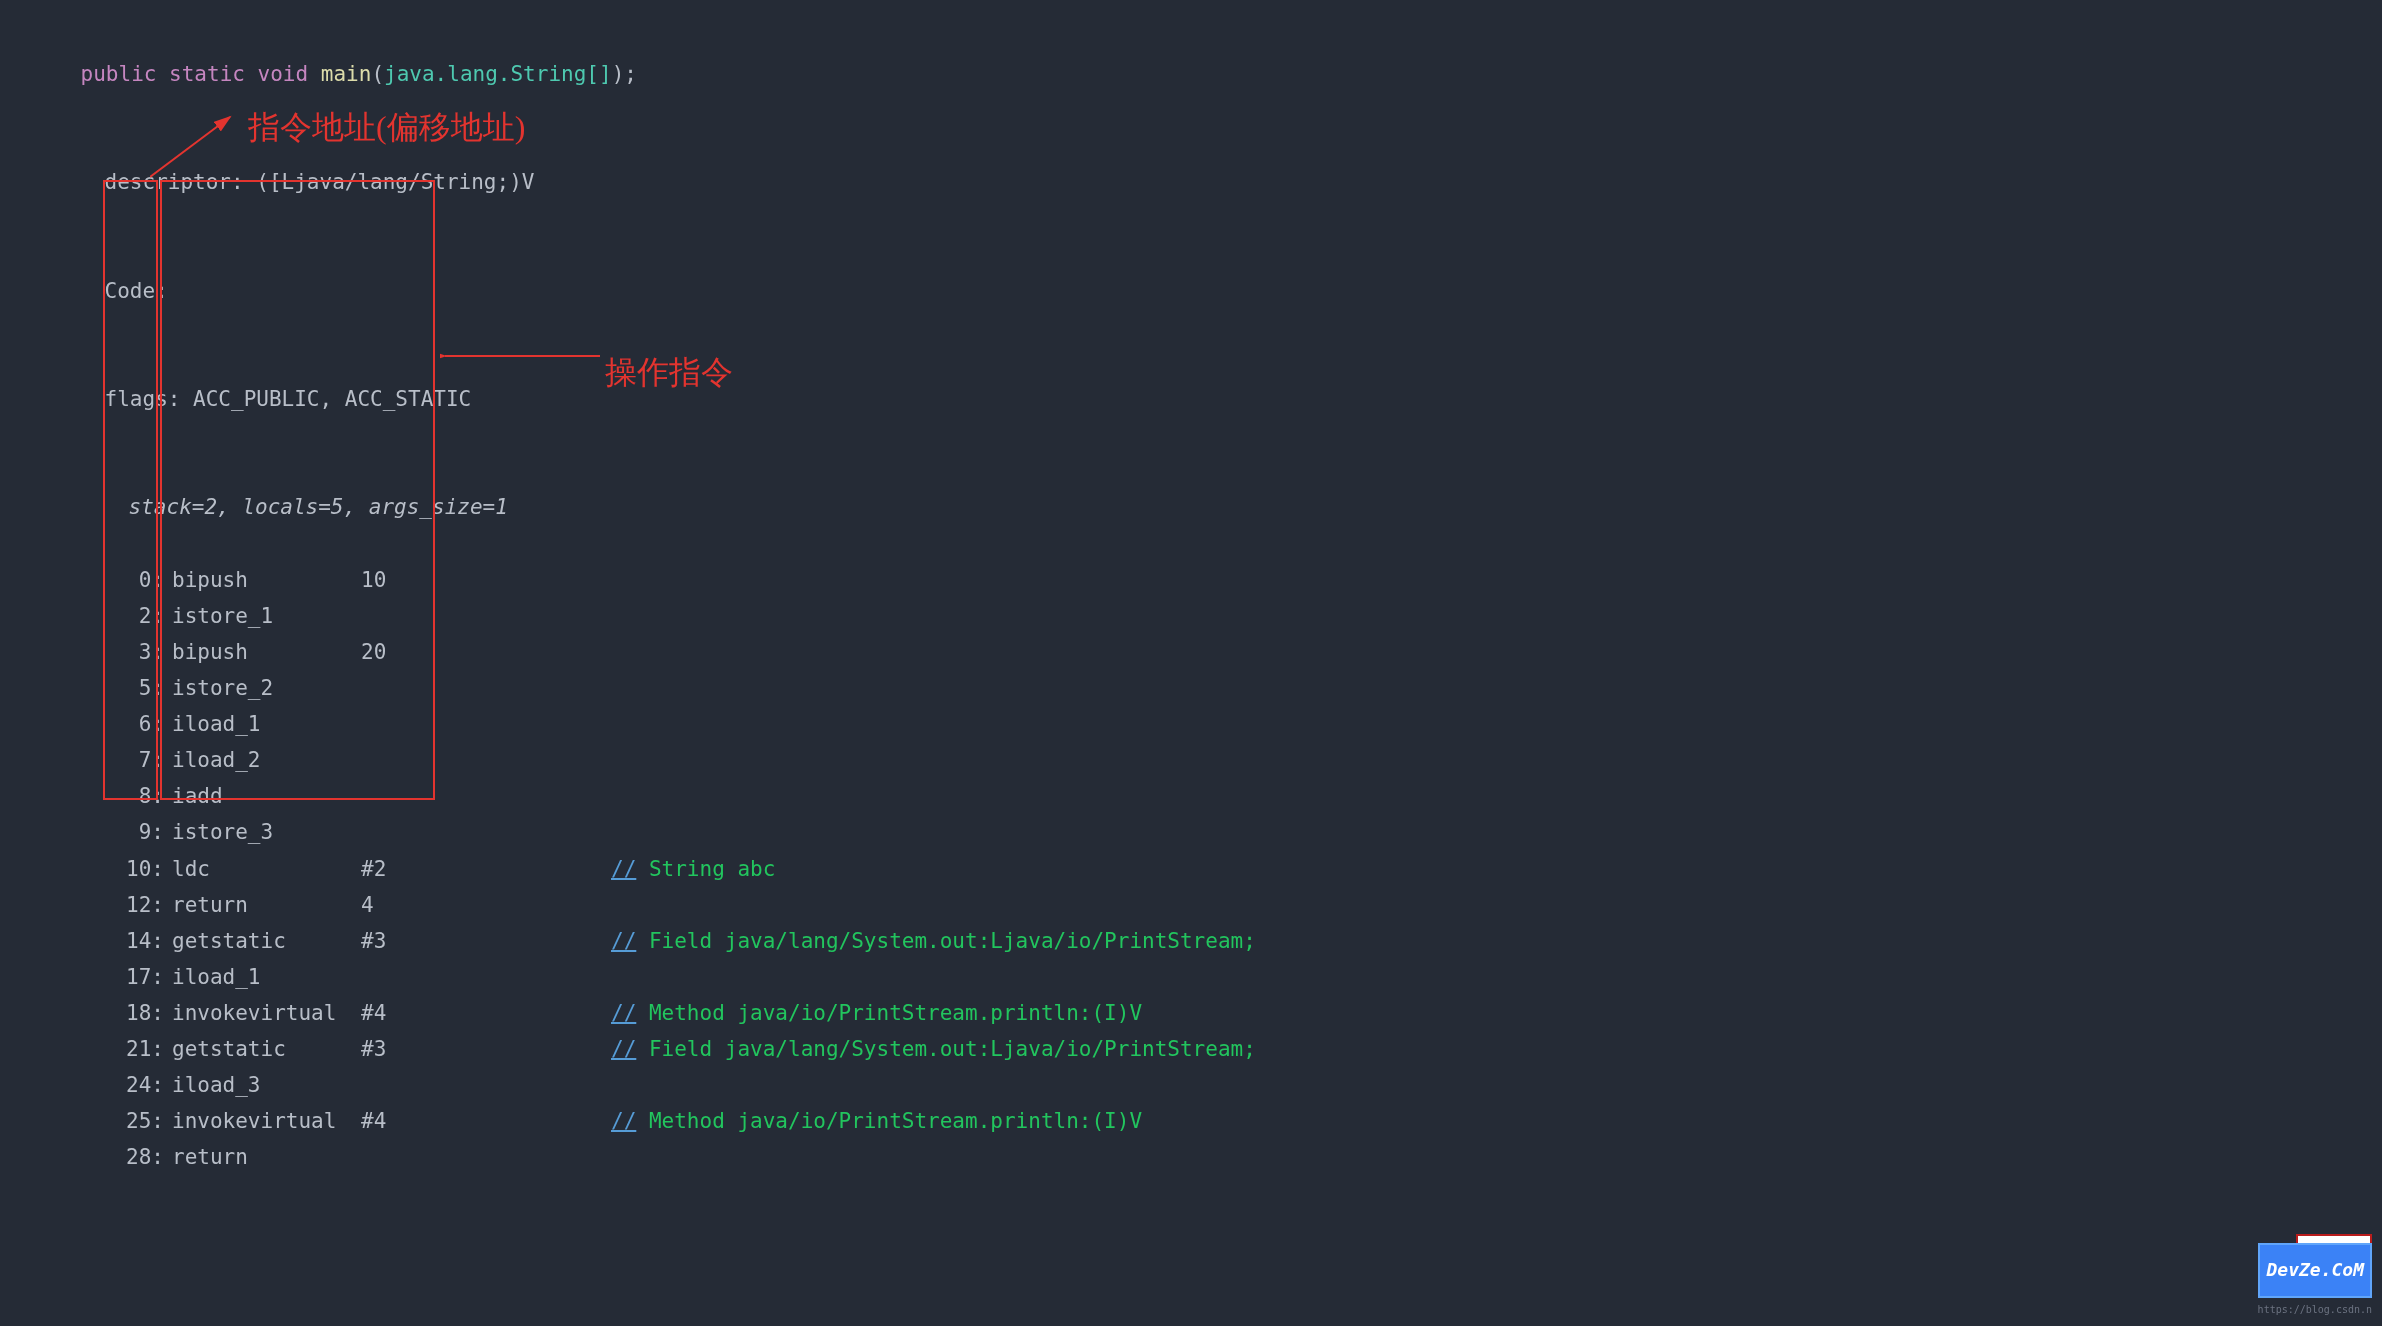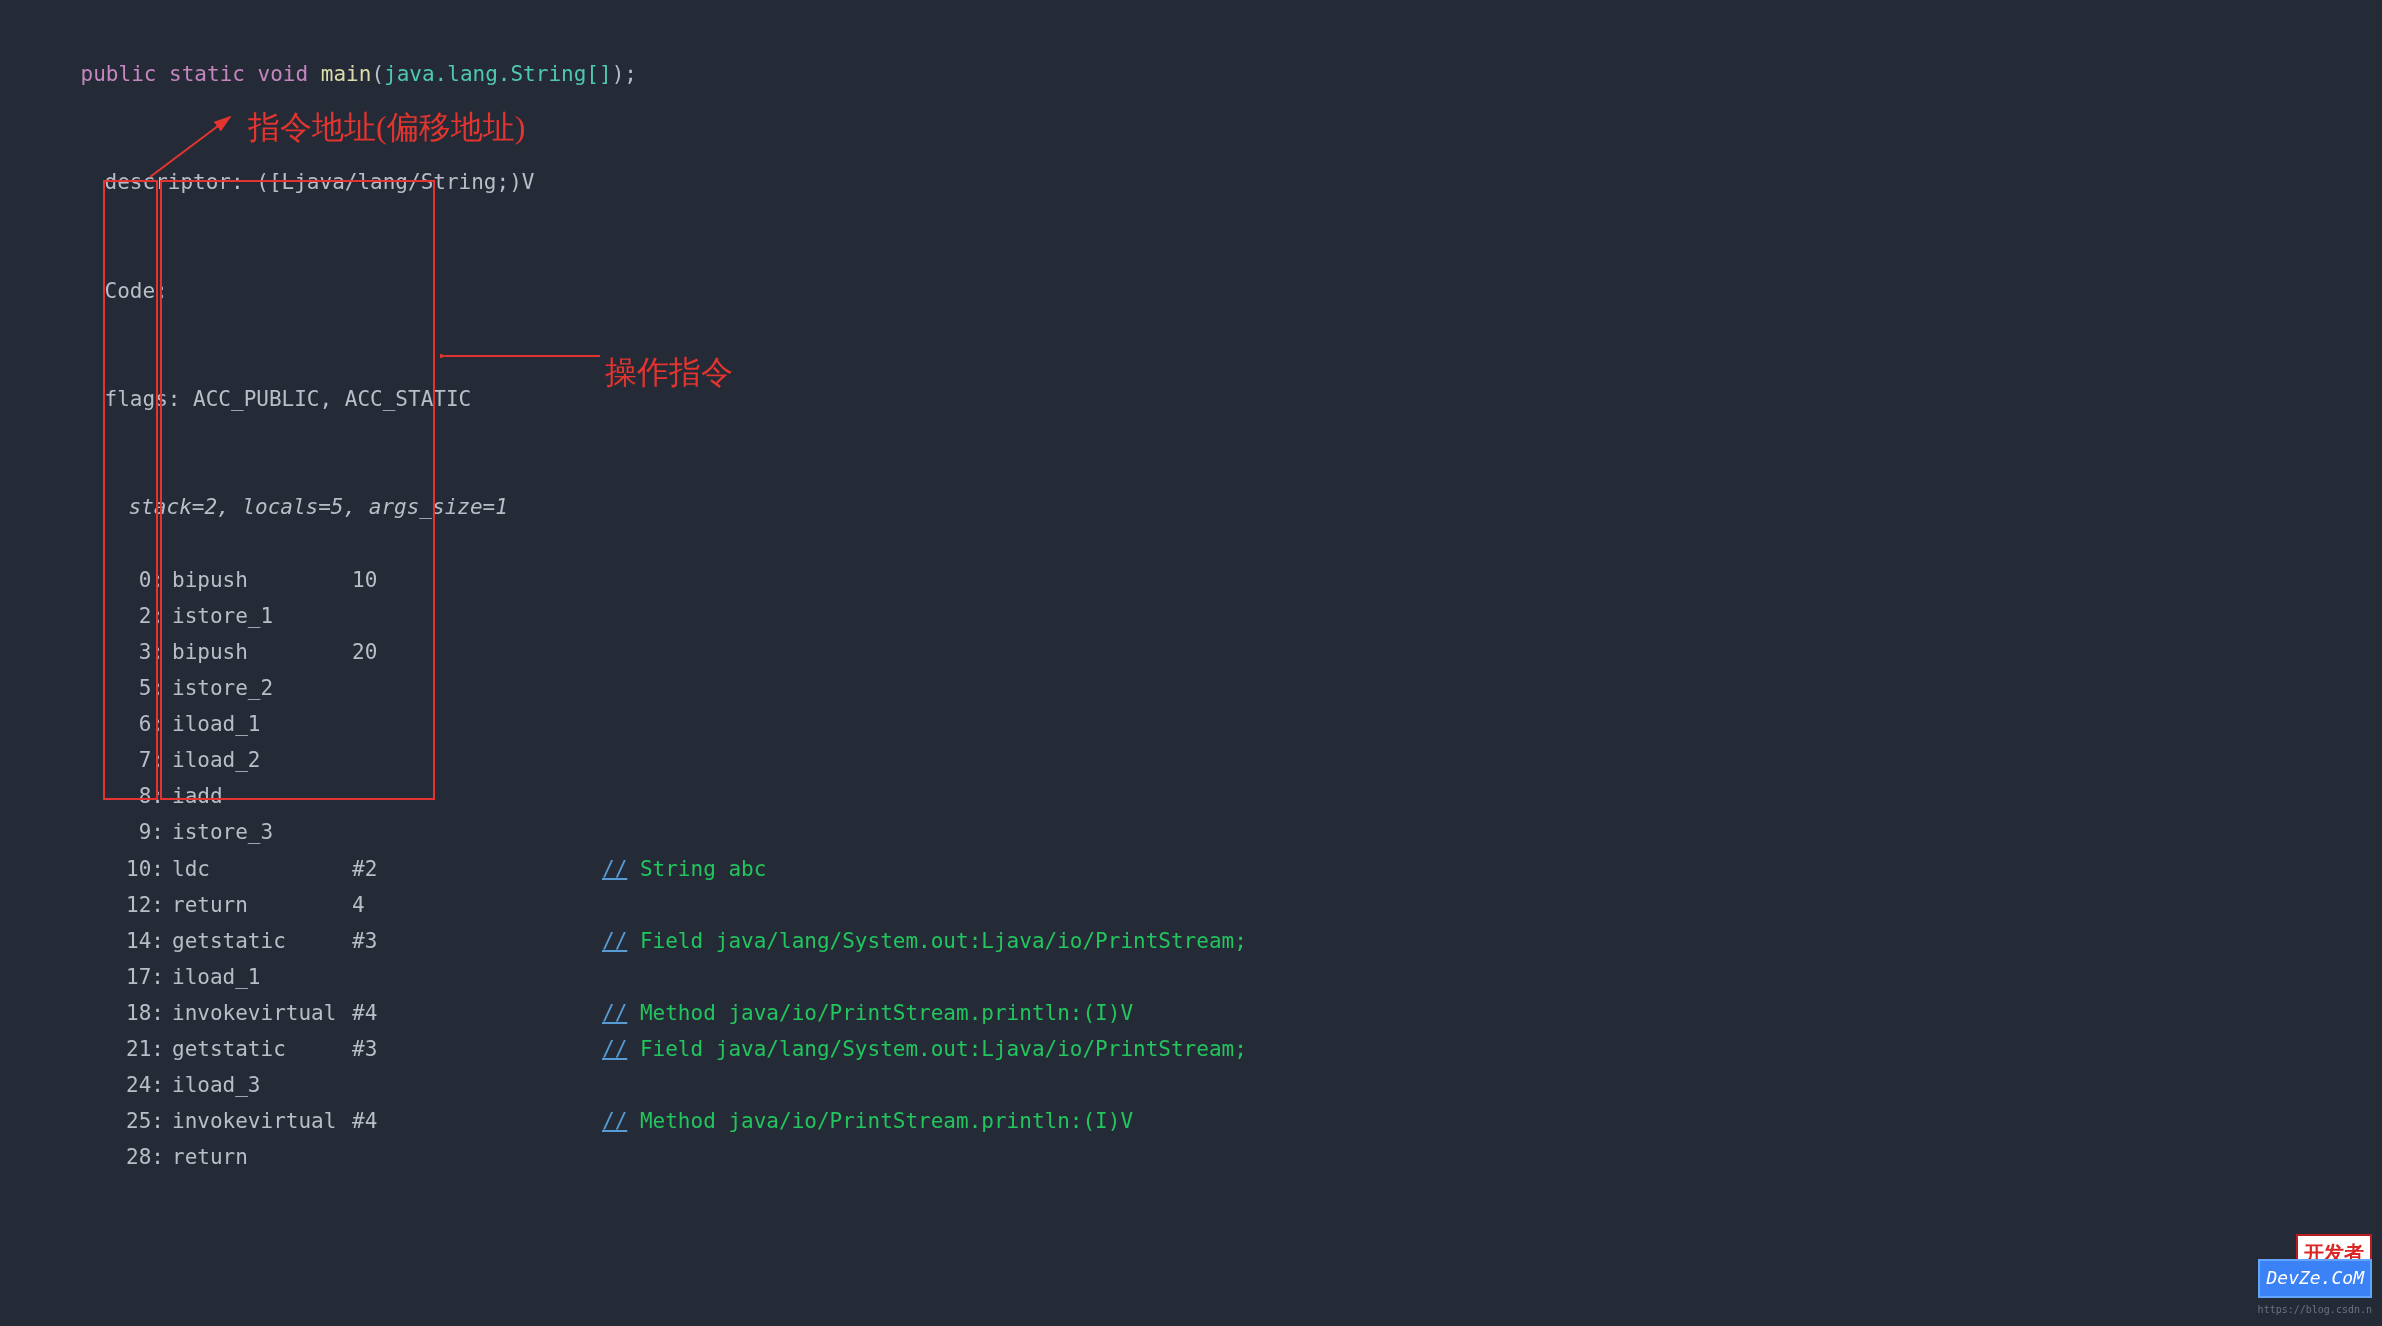--- a/index.html
+++ b/index.html
@@ -37,20 +37,21 @@
       text-align: right;
       padding-right: 8px;
     }
     .instr-col {
       display: inline-block;
       width: 180px;
     }
     .arg-col {
       display: inline-block;
       width: 250px;
+      margin-left: 9px;
     }
     .comment-col {
       display: inline-block;
     }
     .annotations {
       position: absolute;
       top: 0;
       left: 0;
       pointer-events: none;
       width: 100%;
@@ -75,25 +76,25 @@
       bottom: 8px;
       font-size: 10px;
       color: #6b7280;
     }
     .dev-logo {
       position: absolute;
       right: 10px;
       bottom: 28px;
       font-size: 18px;
       font-style: italic;
-      font-weight: normal;
+      font-weight: bold;
       color: #ffffff;
       background: #3b82f6;
       border: 2px solid #60a5fa;
-      padding: 2px 6px;
+      padding: 10px 6px;
     }
     .dev-logo-tag {
       position: absolute;
       right: 10px;
       bottom: 54px;
       font-size: 20px;
       font-weight: bold;
       color: #dc2626;
       background: #ffffff;
       padding: 0px 6px;

